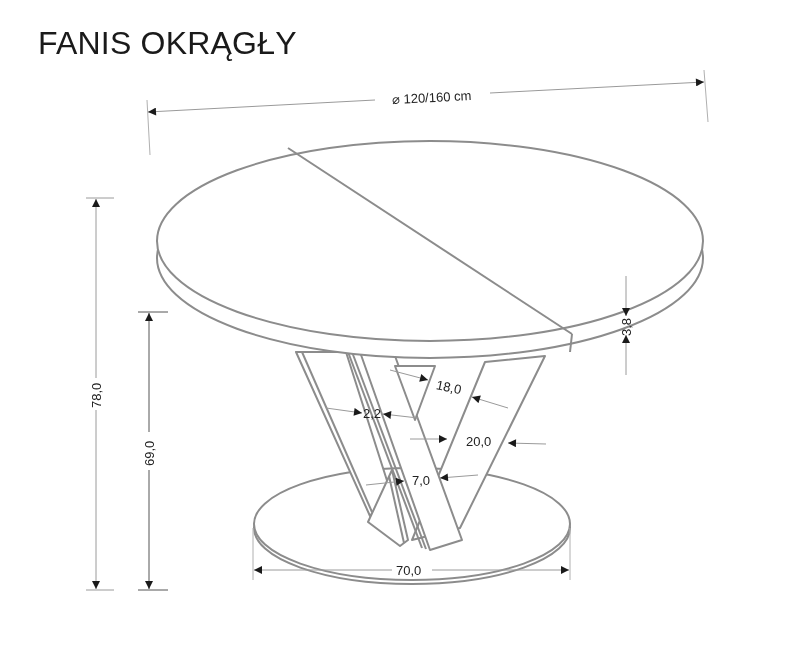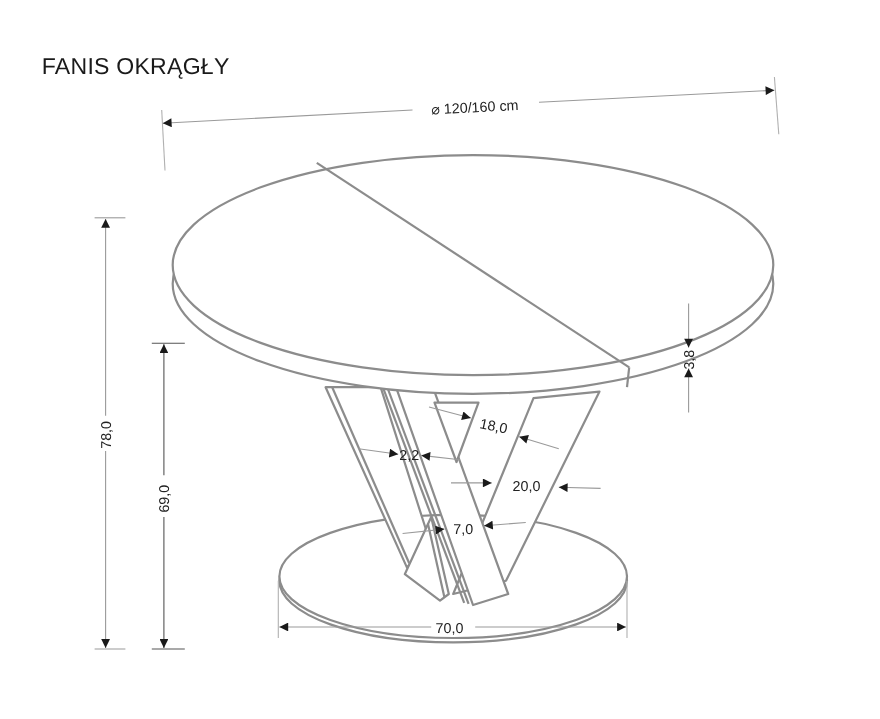--- a/index.html
+++ b/index.html
@@ -1,17 +1,17 @@
 <!DOCTYPE html>
 <html><head>
   <meta charset="utf-8">
   <style>
     html, body { margin: 0; padding: 0; background: #ffffff; }
     body { width: 800px; height: 654px; position: relative; overflow: hidden; font-family: "Liberation Sans", sans-serif; }
-    .title { position: absolute; left: 38px; top: 25px; font-size: 21px; color: #1a1a1a; letter-spacing: 0.2px; font-family: "Liberation Sans", sans-serif; margin-top: 24px; }
+    .title { position: absolute; left: 38px; top: 25px; font-size: 32px; color: #1a1a1a; letter-spacing: 0.2px; font-family: "Liberation Sans", sans-serif; }
     svg { position: absolute; left: 0; top: 0; }
     .dimtxt { font-family: "Liberation Sans", sans-serif; font-size: 13px; fill: #222; }
   </style>
 </head>
 <body>
 
 <div class="title">FANIS OKRĄGŁY</div>
 
 <svg width="800" height="654" viewBox="0 0 800 654">
   <defs>

